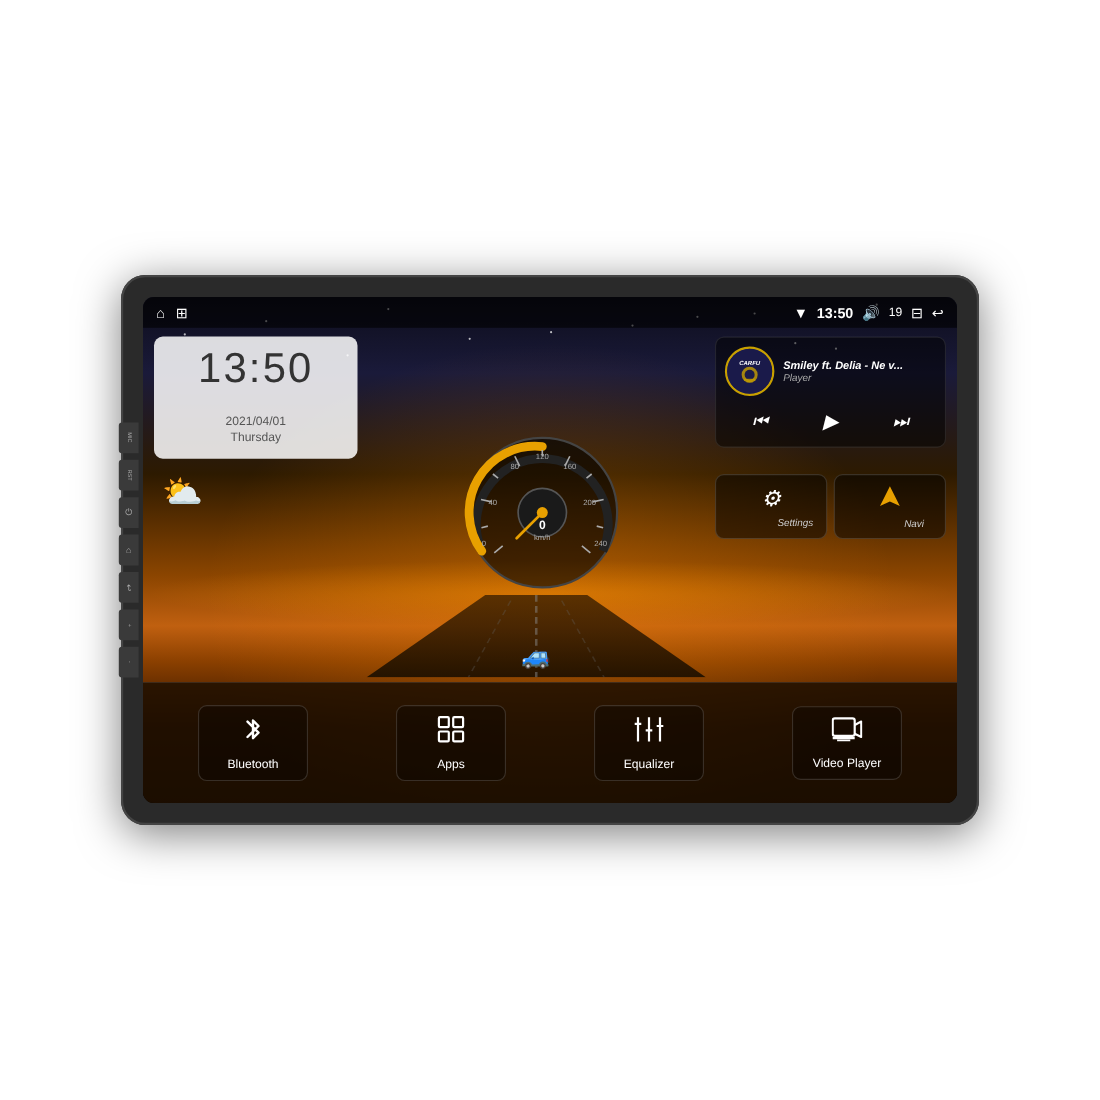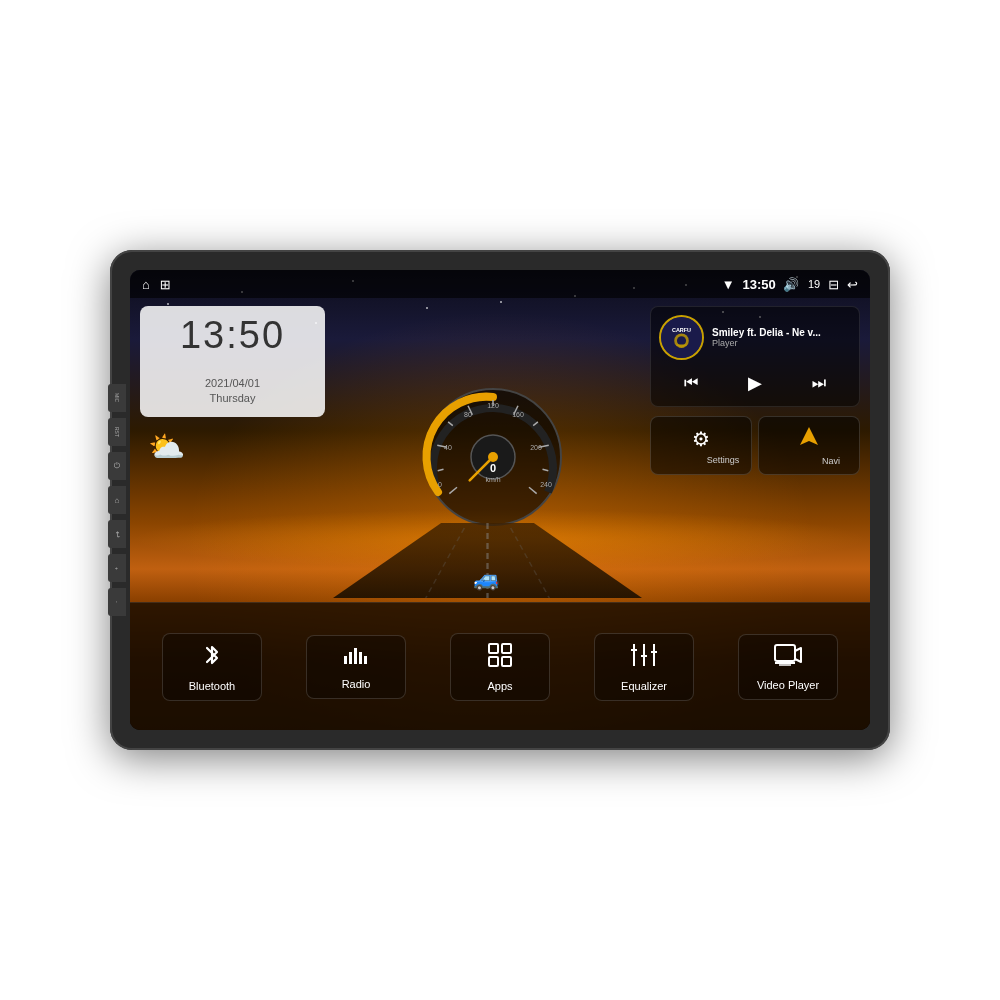--- a/index.html
+++ b/index.html
@@ -201,21 +201,22 @@
     .speedo-svg {
       width: 150px;
       height: 150px;
     }
 
     
     .right-panel {
       width: 210px;
       display: flex;
       flex-direction: column;
-      gap: 9px;
+      gap: 24px;
+      font-style: italic;
     }
 
     .music-widget {
       background: rgba(0,0,0,0.5);
       border-radius: 8px;
       padding: 8px;
       border: 1px solid rgba(255,255,255,0.1);
     }
 
     .music-top {
@@ -298,21 +299,21 @@
     }
 
     .ctrl-btn-label {
       font-size: 9px;
       color: #ccc;
       padding-left: 44px;
     }
 
     
     .bottom-bar {
-      height: 128px;
+      height: 110px;
       background: rgba(30, 15, 0, 0.85);
       border-top: 1px solid rgba(255,255,255,0.1);
       display: flex;
       align-items: center;
       justify-content: space-around;
       padding: 0 10px;
       position: relative;
       z-index: 10;
     }
 
@@ -568,32 +569,20 @@
 
         <div class="bottom-btn">
           <span class="bottom-btn-icon">
             <svg width="26" height="26" viewBox="0 0 26 26">
               <polyline points="8,6 18,16 13,21 13,5 18,10 8,20" fill="none" stroke="white" stroke-width="2.2" stroke-linejoin="round" stroke-linecap="round"></polyline>
             </svg>
           </span>
           <span class="bottom-btn-label">Bluetooth</span>
         </div>
 
-        <div class="bottom-btn">
-          <span class="bottom-btn-icon">
-            <svg width="28" height="22" viewBox="0 0 28 22">
-              <rect x="2" y="12" width="3" height="8" fill="white"></rect>
-              <rect x="7" y="8" width="3" height="12" fill="white"></rect>
-              <rect x="12" y="4" width="3" height="16" fill="white"></rect>
-              <rect x="17" y="8" width="3" height="12" fill="white"></rect>
-              <rect x="22" y="12" width="3" height="8" fill="white"></rect>
-            </svg>
-          </span>
-          <span class="bottom-btn-label">Radio</span>
-        </div>
 
         <div class="bottom-btn">
           <span class="bottom-btn-icon">
             <svg width="26" height="26" viewBox="0 0 26 26">
               <rect x="2" y="2" width="9" height="9" rx="1" fill="none" stroke="white" stroke-width="2"></rect>
               <rect x="15" y="2" width="9" height="9" rx="1" fill="none" stroke="white" stroke-width="2"></rect>
               <rect x="2" y="15" width="9" height="9" rx="1" fill="none" stroke="white" stroke-width="2"></rect>
               <rect x="15" y="15" width="9" height="9" rx="1" fill="none" stroke="white" stroke-width="2"></rect>
             </svg>
           </span>

